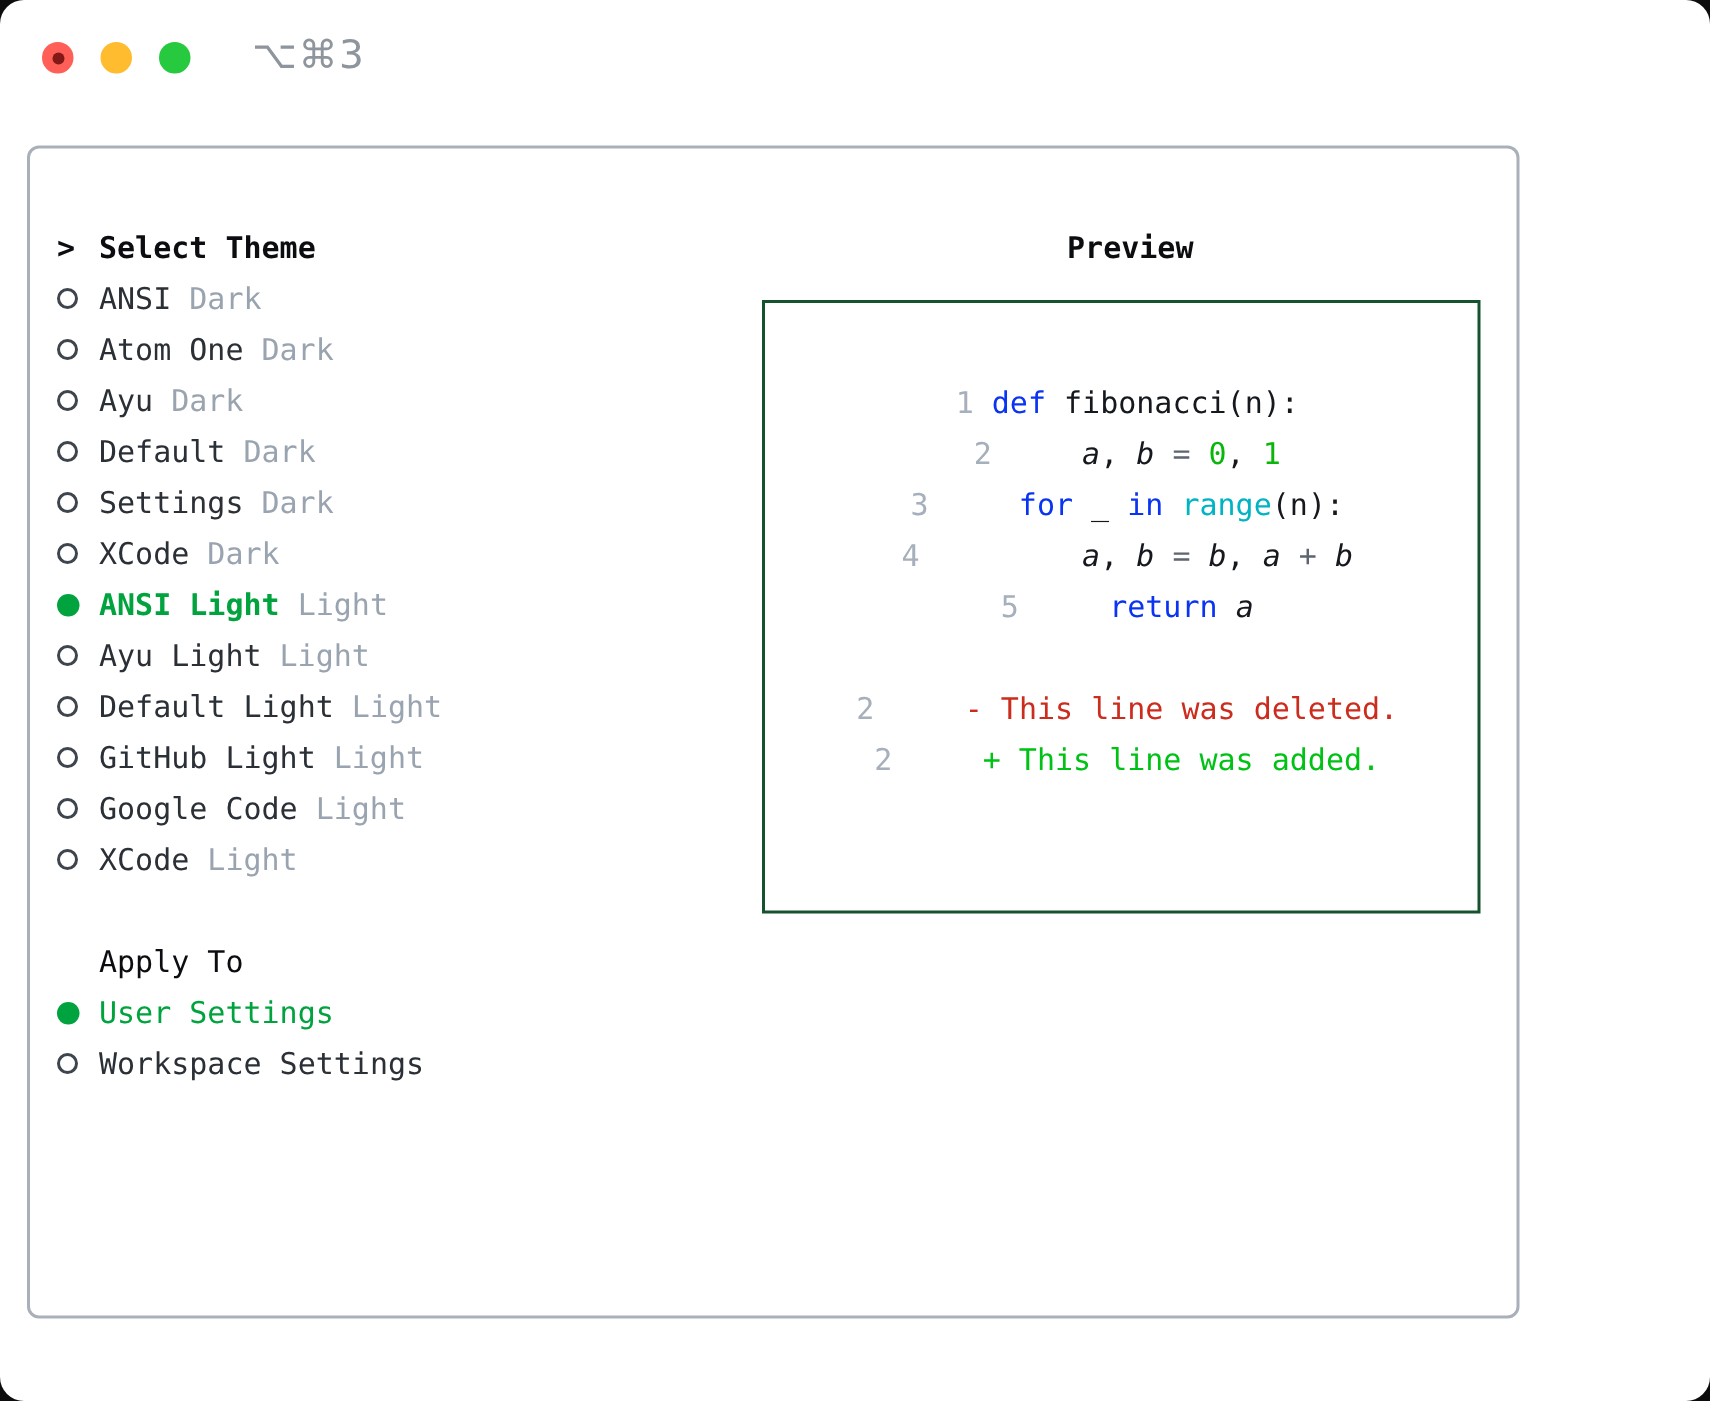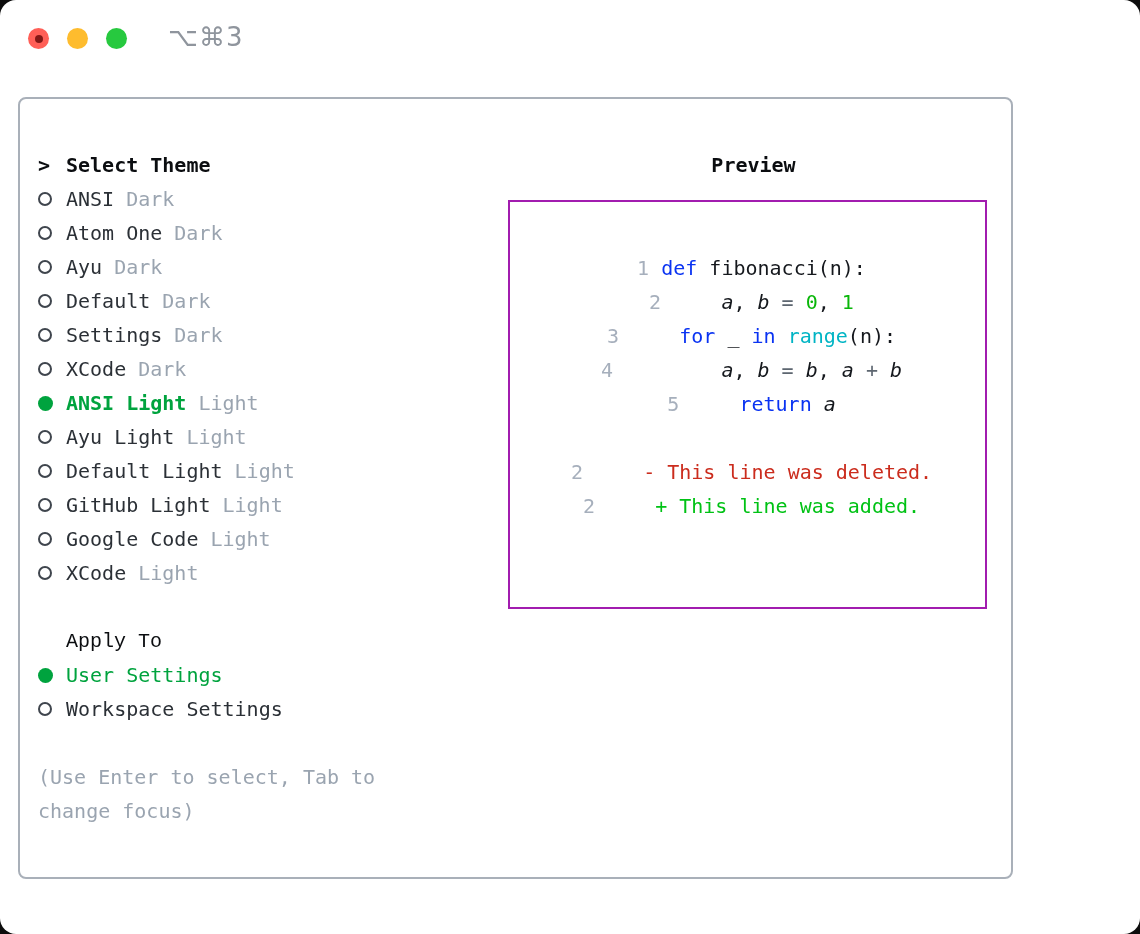--- a/index.html
+++ b/index.html
@@ -34,30 +34,30 @@
   .row{display:flex;align-items:center;height:34px;font-size:20px;}
   .marker{width:28px;display:flex;align-items:center;flex:none;}
   .cursor{font-weight:bold;color:#0b0d10;}
   .list-header{font-weight:bold;color:#0b0d10;}
   .radio{box-sizing:border-box;width:14px;height:14px;border:2px solid #3f454d;border-radius:50%;}
   .radio.sel{width:15px;height:15px;border:none;background:var(--accent-green);}
   .item-name{color:#2b3036;}
   .item-name.sel{color:var(--accent-green);font-weight:bold;}
   .item-variant{color:var(--muted);margin-left:12px;}
   .spacer{height:34px;}
-  .apply-header{color:#0b0d10;font-family:Liberation Mono, monospace;}
+  .apply-header{color:#0b0d10;}
   .opt-label{color:#2b3036;}
   .opt-label.sel{color:var(--accent-green);}
   .hint{color:var(--muted);font-size:20px;line-height:34px;white-space:normal;}
   
   .right-col{position:absolute;left:480px;top:49px;text-align:center;}
   .pv-header{height:34px;line-height:34px;font-size:20px;font-weight:bold;color:#0b0d10;margin-left:20px;}
   .pv-box{
     box-sizing:border-box;margin-left:8px;margin-top:18px;width:479px;height:409px;
-    border:2px solid #a21caf;background:#fff;padding:49px 0 0 8px;overflow:hidden;
+    border:2px solid #14532d;background:#fff;padding:49px 0 0 8px;overflow:hidden;
   }
   .pline{height:34px;line-height:34px;font-size:20px;white-space:pre;}
   .ln{color:var(--ln);}
   .tk-plain{color:var(--plain);}
   .tk-kw{color:var(--kw);}
   .tk-bi{color:var(--bi);}
   .tk-num{color:var(--num);}
   .tk-op{color:var(--op);}
   .tk-var{color:var(--plain);font-style:italic;}
   .tk-ctx{color:var(--ctx);}
@@ -194,21 +194,20 @@
           <div class="row">
             <span class="marker">
               <span class="radio"></span>
             </span>
             <span class="opt-label">Workspace Settings</span>
           </div>
         </div>
 
       <div class="spacer"></div>
 
-      <div class="hint">(Use Enter to select, Tab to change focus)</div>
     </div>
 
     <div class="right-col">
       <div class="pv-header">Preview</div>
       <div class="pv-box" id="preview-box">
           <div class="pline"><span class="ln">1 </span><span class="tk-kw">def</span><span class="tk-plain"> fibonacci(n):</span></div>
           <div class="pline"><span class="ln">2 </span><span class="tk-plain">    </span><span class="tk-var">a</span><span class="tk-plain">, </span><span class="tk-var">b</span><span class="tk-op"> = </span><span class="tk-num">0</span><span class="tk-plain">, </span><span class="tk-num">1</span></div>
           <div class="pline"><span class="ln">3 </span><span class="tk-plain">    </span><span class="tk-kw">for</span><span class="tk-plain"> _ </span><span class="tk-kw">in</span><span class="tk-plain"> </span><span class="tk-bi">range</span><span class="tk-plain">(n):</span></div>
           <div class="pline"><span class="ln">4 </span><span class="tk-plain">        </span><span class="tk-var">a</span><span class="tk-plain">, </span><span class="tk-var">b</span><span class="tk-op"> = </span><span class="tk-var">b</span><span class="tk-plain">, </span><span class="tk-var">a</span><span class="tk-op"> + </span><span class="tk-var">b</span></div>
           <div class="pline"><span class="ln">5 </span><span class="tk-plain">    </span><span class="tk-kw">return</span><span class="tk-plain"> </span><span class="tk-var">a</span></div>

